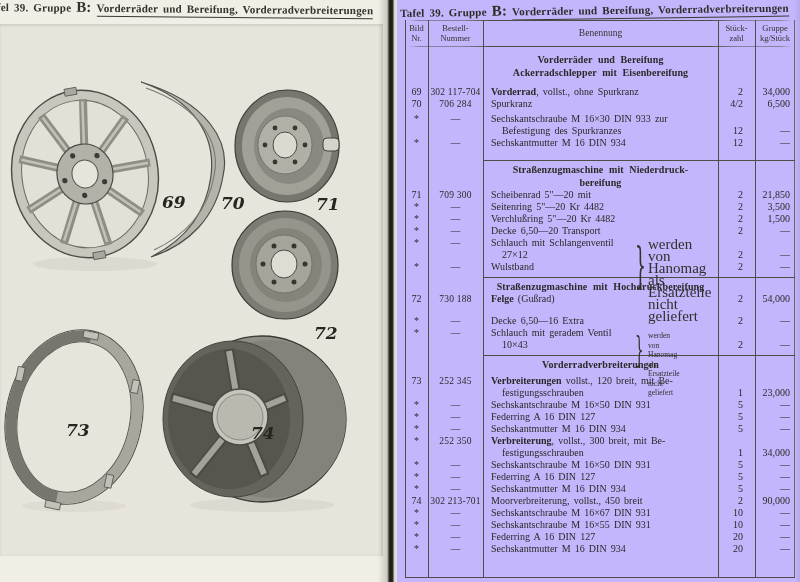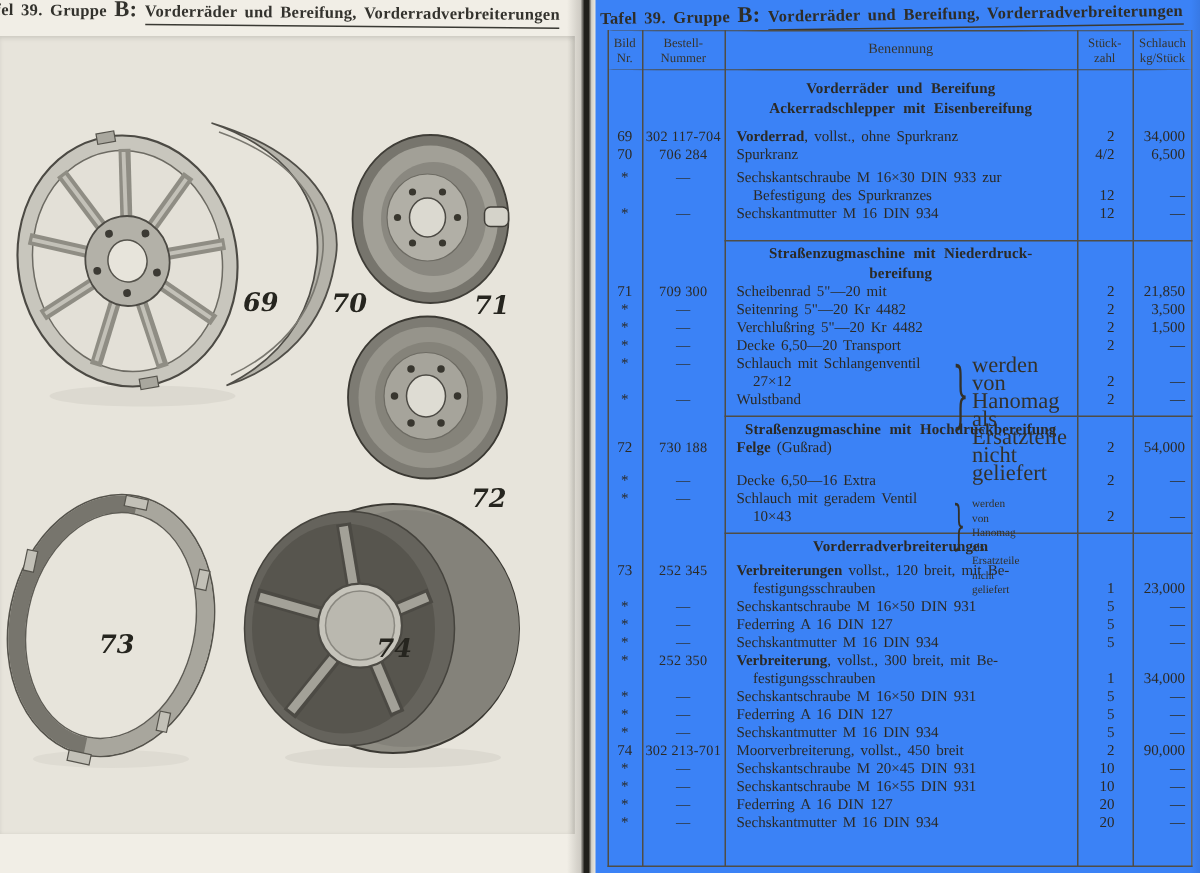--- a/index.html
+++ b/index.html
@@ -24,21 +24,21 @@
   .plate{position:absolute;left:0;top:24px;width:383px;height:532px;background:#e7e4db;
          box-shadow:inset 0 2px 3px rgba(0,0,0,.08), inset -2px 0 3px rgba(0,0,0,.06);}
   .fig-label{position:absolute;font-style:italic;font-weight:bold;font-size:17px;color:#26251f;
              font-family:"DejaVu Serif", serif;}
   .fl-69{left:162px;top:168px;} .fl-70{left:221px;top:169px;} .fl-71{left:316px;top:170px;}
   .fl-72{left:314px;top:299px;} .fl-73{left:66px;top:396px;}  .fl-74{left:251px;top:399px;}
   
   .gutter{position:absolute;left:378px;top:0;width:20px;height:582px;
     background:linear-gradient(90deg, rgba(40,38,32,0) 0%, rgba(40,38,32,.18) 45%, #201f1b 58%, #201f1b 72%, rgba(40,38,32,.15) 82%, rgba(40,38,32,0) 100%);}
   
-  .right-page{position:absolute;left:397px;top:0;width:403px;height:582px;background:#3b82f6;}
+  .right-page{position:absolute;left:397px;top:0;width:403px;height:582px;background:#c4b5fd;}
   .right-page::after{content:"";position:absolute;right:0;top:0;width:6px;height:582px;
     background:linear-gradient(90deg, rgba(0,0,0,0), rgba(0,0,0,.07));}
   .table-wrap{position:absolute;left:8px;top:20px;width:390px;height:558px;font-size:10px;}
   .vrule{position:absolute;top:0;bottom:0;width:1px;background:#4f4d46;}
   .vr0{left:0;} .vr1{left:23px;} .vr2{left:78px;} .vr3{left:313px;} .vr4{left:350px;} .vr5{left:389px;background:#6b695f;}
   .hrule{position:absolute;left:0;width:390px;height:1px;background:#4f4d46;}
   .hr-top{top:0;border-radius:50%;} .hr-head{top:26px;border-radius:50%;} .hr-bot{top:557px;}
   .thead{position:absolute;left:0;top:1px;width:390px;height:25px;display:flex;align-items:center;
          font-size:8.5px;line-height:9.5px;color:#36352f;}
   .th{ text-align:center;}
@@ -228,21 +228,21 @@
         <div class="th th-bestell">
           <div>Bestell-</div>
           <div>Nummer</div>
         </div>
         <div class="th th-ben">Benennung</div>
         <div class="th th-stk">
           <div>Stück-</div>
           <div>zahl</div>
         </div>
         <div class="th th-gew">
-          <div>Schlauch</div>
+          <div>Gruppe</div>
           <div>kg/Stück</div>
         </div>
       </div>
 
       <div id="table-body">
           <div class="tgap" style="height: 6px;"></div>
           <div class="theadline">Vorderräder und Bereifung</div>
           <div class="theadline">Ackerradschlepper mit Eisenbereifung</div>
           <div class="tgap" style="height: 7px;"></div>
           <div class="trow">
@@ -446,21 +446,21 @@
           <div class="trow">
             <div class="c-bild">74</div>
             <div class="c-bestell">302 213-701</div>
             <div class="c-ben">Moorverbreiterung, vollst., 450 breit</div>
             <div class="c-stk">2</div>
             <div class="c-gew">90,000</div>
           </div>
           <div class="trow">
             <div class="c-bild">*</div>
             <div class="c-bestell">—</div>
-            <div class="c-ben">Sechskantschraube M 20×45 DIN 931</div>
+            <div class="c-ben">Sechskantschraube M 16×67 DIN 931</div>
             <div class="c-stk">10</div>
             <div class="c-gew">—</div>
           </div>
           <div class="trow">
             <div class="c-bild">*</div>
             <div class="c-bestell">—</div>
             <div class="c-ben">Sechskantschraube M 16×55 DIN 931</div>
             <div class="c-stk">10</div>
             <div class="c-gew">—</div>
           </div>

